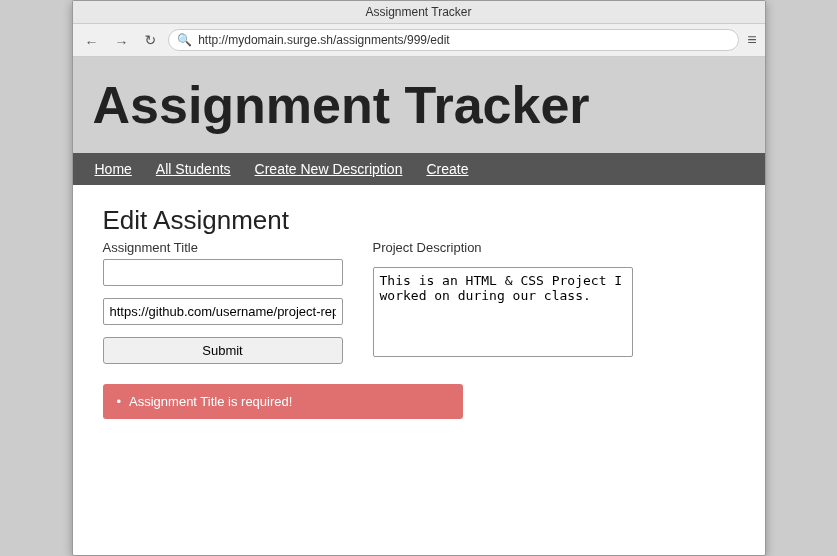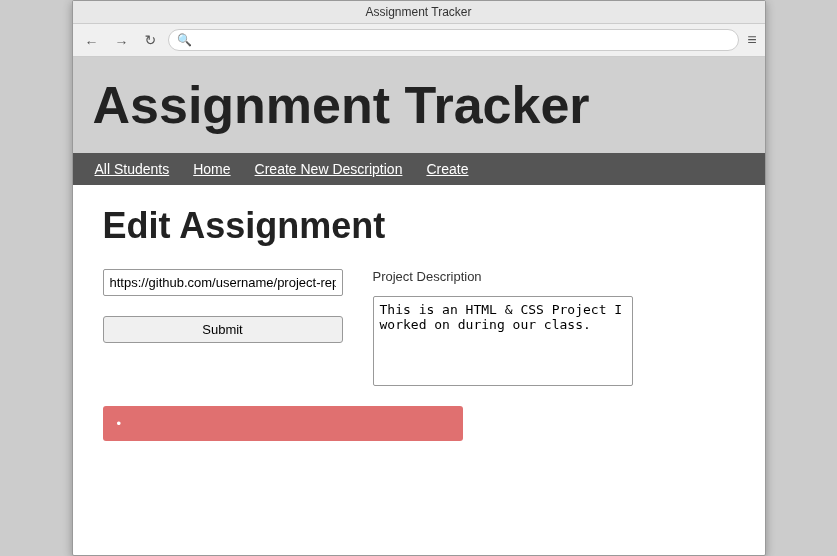--- a/index.html
+++ b/index.html
@@ -104,23 +104,23 @@
       padding: 8px 12px;
       font-size: 14px;
     }
 
     
     .page-content {
       background: #fff;
       padding: 20px 30px;
     }
     .page-content h2 {
-      font-size: 36px;
-      font-weight: bold;
-      margin-bottom: 22px;
+      font-size: 26px;
+      font-weight: normal;
+      margin-bottom: 4px;
       color: #222;
     }
 
     .form-columns {
       display: flex;
       gap: 30px;
       align-items: flex-start;
     }
 
     .form-left {
@@ -163,21 +163,20 @@
       width: 260px;
       height: 90px;
       padding: 5px 6px;
       border: 1px solid #999;
       border-radius: 2px;
       font-size: 13px;
       resize: none;
     }
 
     .submit-btn {
-      margin-top: 8px;
       padding: 5px 16px;
       background: #f0f0f0;
       border: 1px solid #999;
       border-radius: 3px;
       font-size: 13px;
       cursor: pointer;
     }
 
     
     .error-box {
@@ -207,61 +206,67 @@
   <div class="title-bar">
     <span>Assignment Tracker</span>
   </div>
 
   <div class="address-bar">
     <button class="nav-btn">←</button>
     <button class="nav-btn">→</button>
     <button class="nav-btn">↻</button>
     <div class="address-input">
       <span>🔍</span>
+      <span class="address-input-text">http://mydomain.surge.sh/assignments/999/edit</span>
     </div>
     <button class="menu-btn">≡</button>
   </div>
 
   <div class="page-header">
     <h1>Assignment Tracker</h1>
   </div>
 
   <nav>
     <ul>
       <li>
+          <a href="#">Home</a>
+        </li>
+      <li>
           <a href="#">All Students</a>
-        </li>
-      <li>
-          <a href="#">Home</a>
         </li>
       <li>
           <a href="#">Create New Description</a>
         </li>
       <li>
           <a href="#">Create</a>
         </li>
     </ul>
   </nav>
 
   <div class="page-content">
     <h2>Edit Assignment</h2>
 
     <div class="form-columns">
 
       <div class="form-left">
+        <div class="form-group">
+          <label>Assignment Title</label>
+          <input type="text" class="assignment-title-input" value="" style="">
+        </div>
         <div class="form-group">
           <input type="text" class="project-link-input" value="https://github.com/username/project-repo" style="">
         </div>
         <button class="submit-btn">Submit</button>
       </div>
 
       <div class="form-right">
         <label>Project Description</label>
         <textarea style="">This is an HTML &amp; CSS Project I worked on during our class.</textarea>
       </div>
     </div>
 
     <div class="error-box">
       <span class="error-dot">•</span>
+      <span>Assignment Title is required!</span>
     </div>
   </div>
 
 </div>
 
 </body></html>

